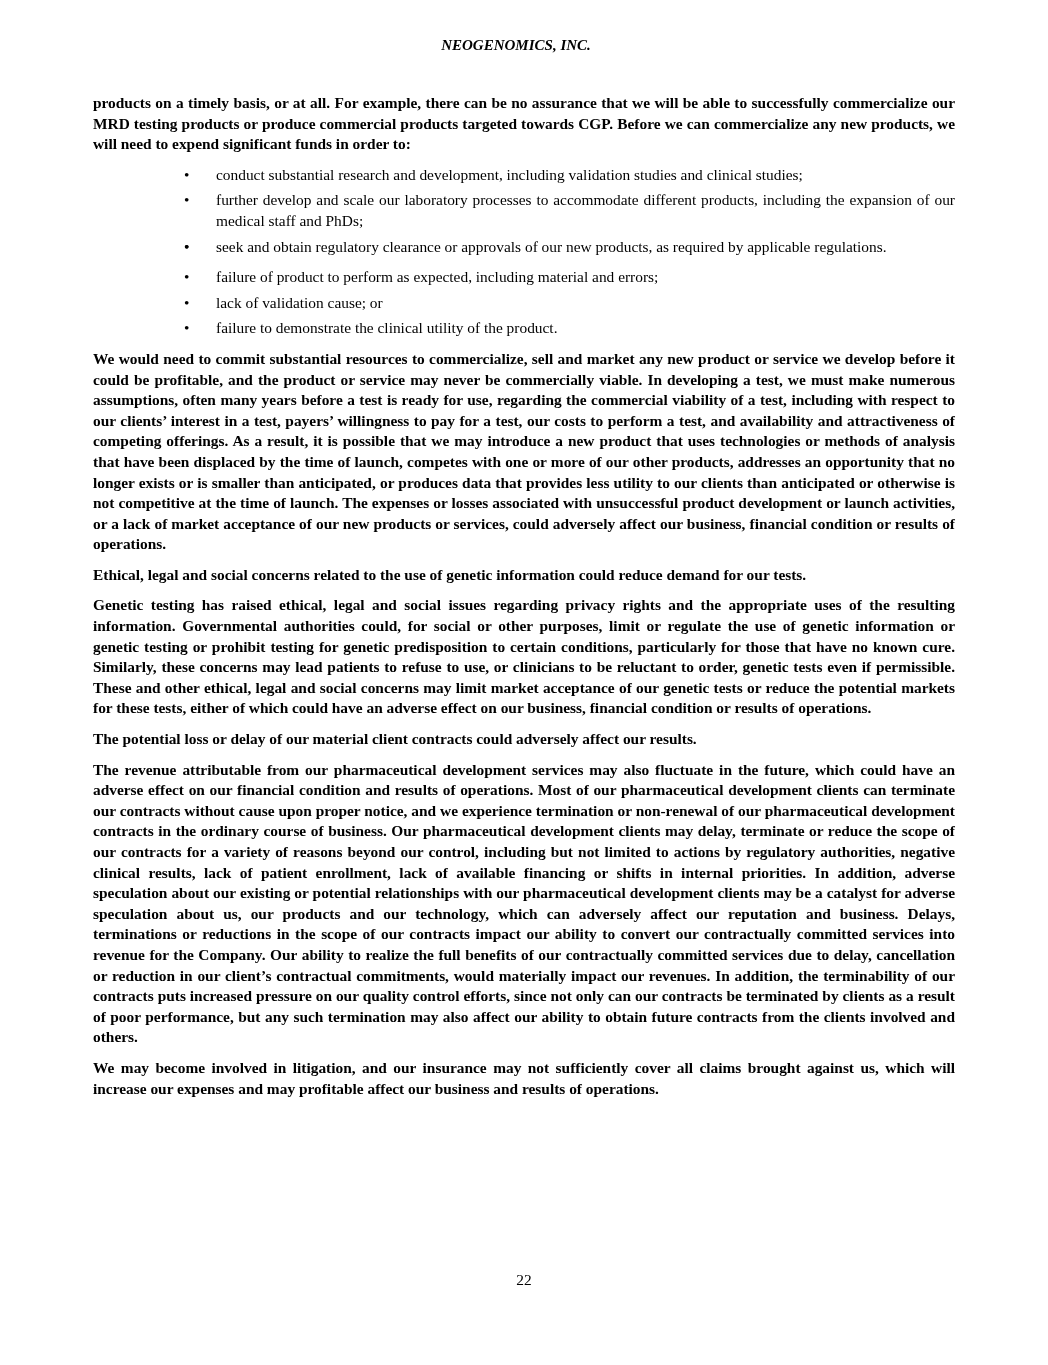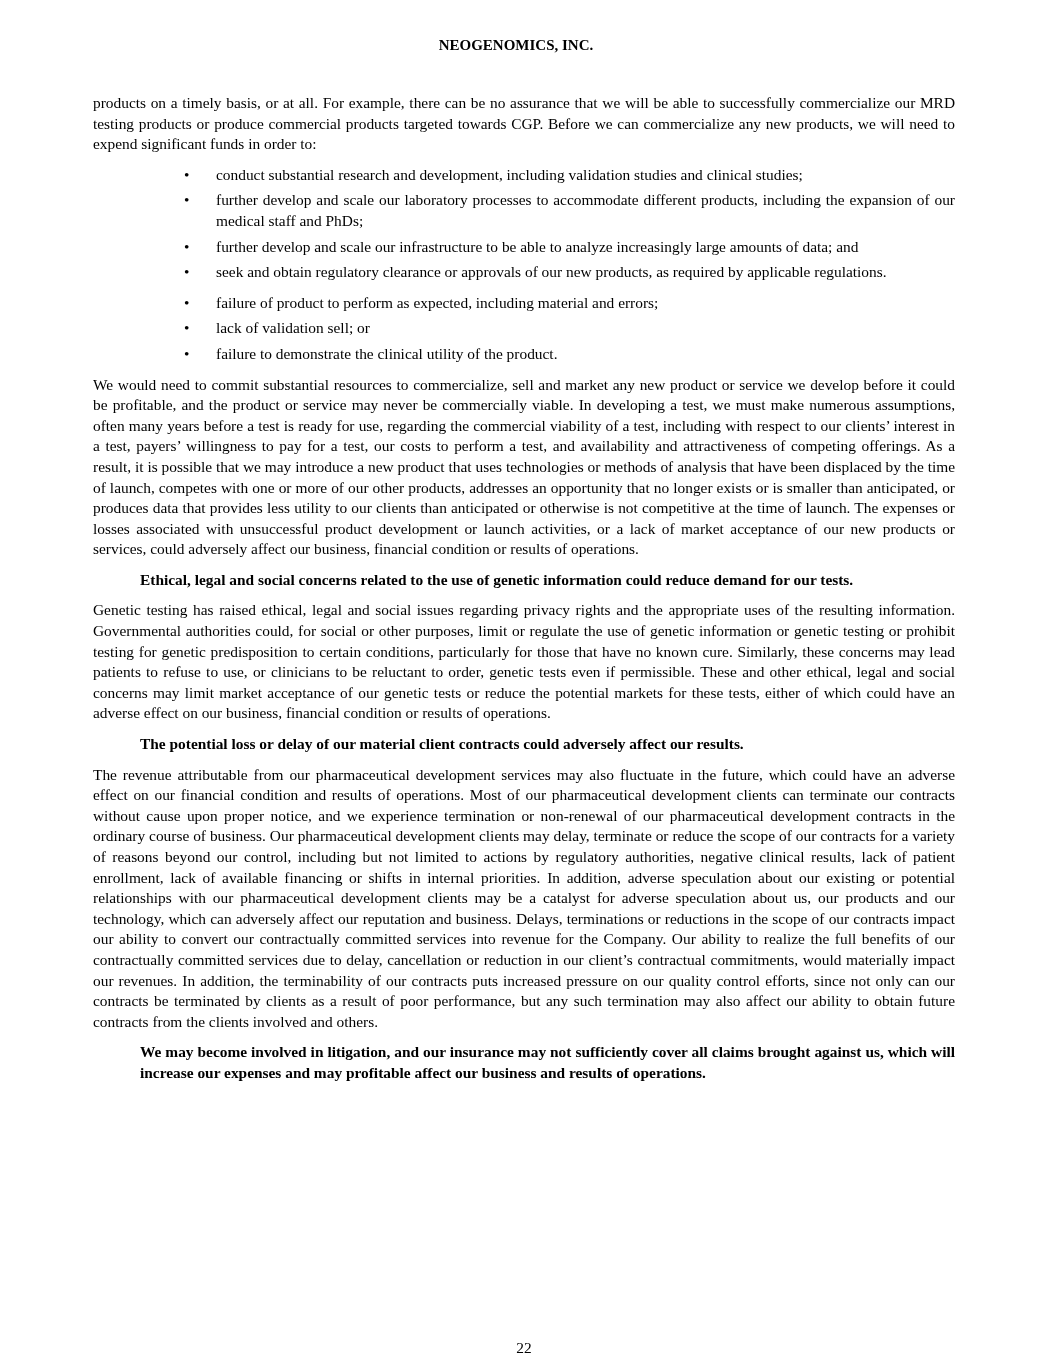--- a/index.html
+++ b/index.html
@@ -18,82 +18,83 @@
     line-height: 20.6px;
   }
   .page-header {
     position: absolute;
     top: 35px;
     left: 0;
     width: 1032px;
     text-align: center;
     font-weight: bold;
     font-size: 15px;
+    font-style: italic;
   }
   .content {
     position: absolute;
     top: 93px;
     left: 93px;
     width: 862px;
   }
   p {
     margin: 0;
     text-align: justify;
+    font-weight: bold;
   }
   .para { margin-bottom: 10px; }
   .heading {
     font-weight: bold;
     margin-bottom: 10px;
     text-align: justify;
-    margin-left: 47px;
   }
   ul.bullets {
     list-style: none;
     margin: 0 0 10px 0;
     padding: 0;
   }
   ul.bullets li {
     position: relative;
     padding-left: 123px;
     margin-bottom: 5px;
     text-align: justify;
   }
   ul.bullets li .bullet {
     position: absolute;
     left: 91px;
     top: 0;
   }
   .page-number {
     position: absolute;
-    top: 1338px;
+    top: 1270px;
     left: 0;
     width: 1048px;
     text-align: center;
     font-size: 15.4px;
   }
 </style>
 </head>
 <body>
 
 <div class="page-header">NEOGENOMICS, INC.</div>
 
 <div class="content">
   <p class="para">products on a timely basis, or at all. For example, there can be no assurance that we will be able to successfully commercialize our MRD testing products or produce commercial products targeted towards CGP. Before we can commercialize any new products, we will need to expend significant funds in order to:</p>
 
   <ul class="bullets">
     <li><span class="bullet">•</span><span>conduct substantial research and development, including validation studies and clinical studies;</span></li>
     <li><span class="bullet">•</span><span>further develop and scale our laboratory processes to accommodate different products, including the expansion of our medical staff and PhDs;</span></li>
-    <li><span class="bullet">•</span><span>further develop and scale our infrastructure to be able to analyze increasingly large amounts of data; and</span></li>
+    <li><span class="bullet">•</span></li>
     <li><span class="bullet">•</span><span>seek and obtain regulatory clearance or approvals of our new products, as required by applicable regulations.</span></li>
   </ul>
 
 
   <ul class="bullets">
     <li><span class="bullet">•</span><span>failure of product to perform as expected, including material and errors;</span></li>
-    <li><span class="bullet">•</span><span>lack of validation sell; or</span></li>
+    <li><span class="bullet">•</span><span>lack of validation cause; or</span></li>
     <li><span class="bullet">•</span><span>failure to demonstrate the clinical utility of the product.</span></li>
   </ul>
 
   <p class="para">We would need to commit substantial resources to commercialize, sell and market any new product or service we develop before it could be profitable, and the product or service may never be commercially viable. In developing a test, we must make numerous assumptions, often many years before a test is ready for use, regarding the commercial viability of a test, including with respect to our clients’ interest in a test, payers’ willingness to pay for a test, our costs to perform a test, and availability and attractiveness of competing offerings. As a result, it is possible that we may introduce a new product that uses technologies or methods of analysis that have been displaced by the time of launch, competes with one or more of our other products, addresses an opportunity that no longer exists or is smaller than anticipated, or produces data that provides less utility to our clients than anticipated or otherwise is not competitive at the time of launch. The expenses or losses associated with unsuccessful product development or launch activities, or a lack of market acceptance of our new products or services, could adversely affect our business, financial condition or results of operations.</p>
 
   <p class="heading">Ethical, legal and social concerns related to the use of genetic information could reduce demand for our tests.</p>
 
   <p class="para">Genetic testing has raised ethical, legal and social issues regarding privacy rights and the appropriate uses of the resulting information. Governmental authorities could, for social or other purposes, limit or regulate the use of genetic information or genetic testing or prohibit testing for genetic predisposition to certain conditions, particularly for those that have no known cure. Similarly, these concerns may lead patients to refuse to use, or clinicians to be reluctant to order, genetic tests even if permissible. These and other ethical, legal and social concerns may limit market acceptance of our genetic tests or reduce the potential markets for these tests, either of which could have an adverse effect on our business, financial condition or results of operations.</p>
 
   <p class="heading">The potential loss or delay of our material client contracts could adversely affect our results.</p>

